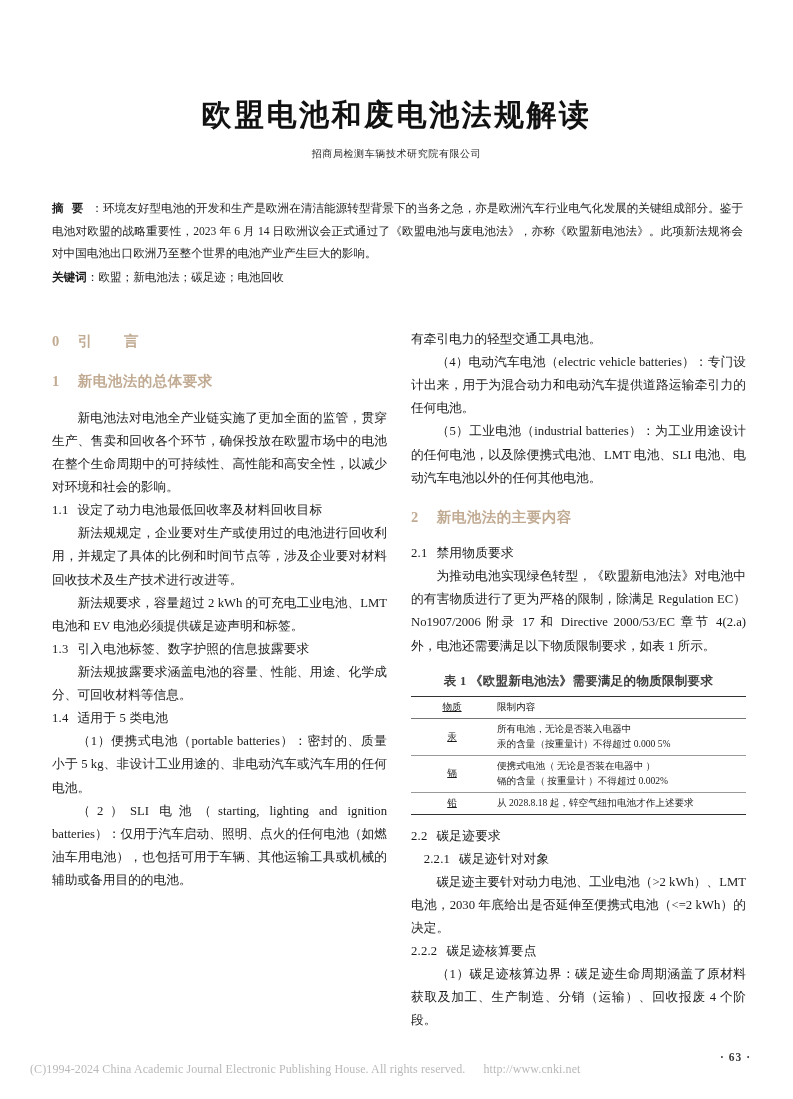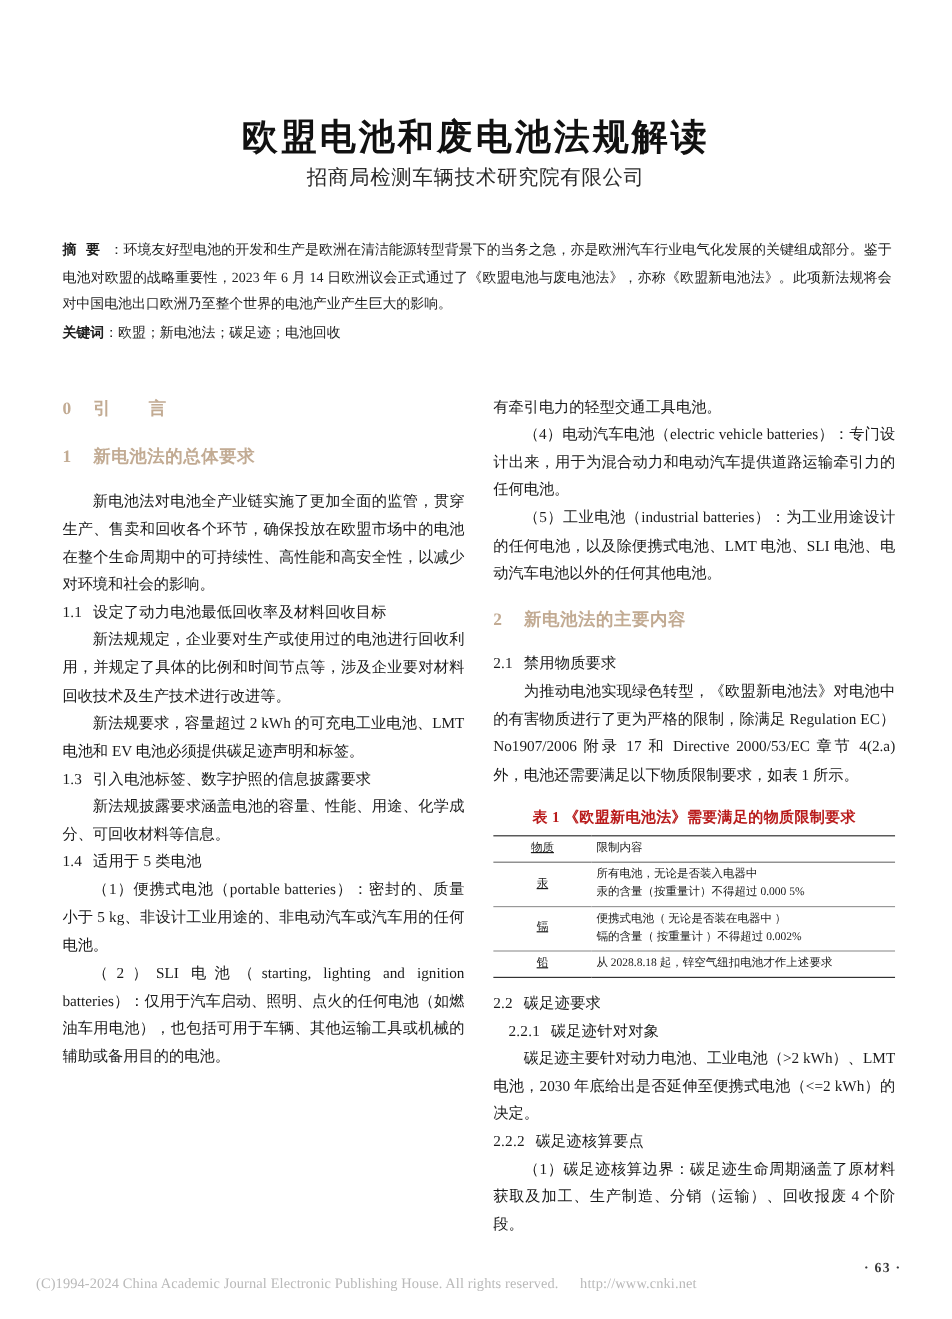--- a/index.html
+++ b/index.html
@@ -91,22 +91,22 @@
     font-family: "Liberation Serif", "DejaVu Serif", serif;
   }
   .authors {
     margin-top: 13px;
     font-size: 14.5px;
     font-weight: bold;
     letter-spacing: 1px;
     color: #1a1a1a;
   }
   .affiliation {
-    margin-top: 2px;
-    font-size: 17px;
+    margin-top: 13px;
+    font-size: 10px;
     letter-spacing: 0.6px;
     color: #2b2b2b;
   }
 
   
   .abstract-block {
     position: absolute;
     top: 198px;
     left: 52px;
     right: 50px;
@@ -181,21 +181,21 @@
   
   .table-wrap {
     margin: 12px 0 10px 0;
   }
   .table-caption {
     text-align: center;
     font-size: 12.5px;
     font-weight: bold;
     letter-spacing: 0.3px;
     margin-bottom: 4px;
-    color: #b91c1c;
+    color: #404040;
   }
   table.mat {
     width: 100%;
     border-collapse: collapse;
     font-size: 9.6px;
     line-height: 1.55;
     color: #1a1a1a;
   }
   table.mat th, table.mat td {
     padding: 2px 4px;

